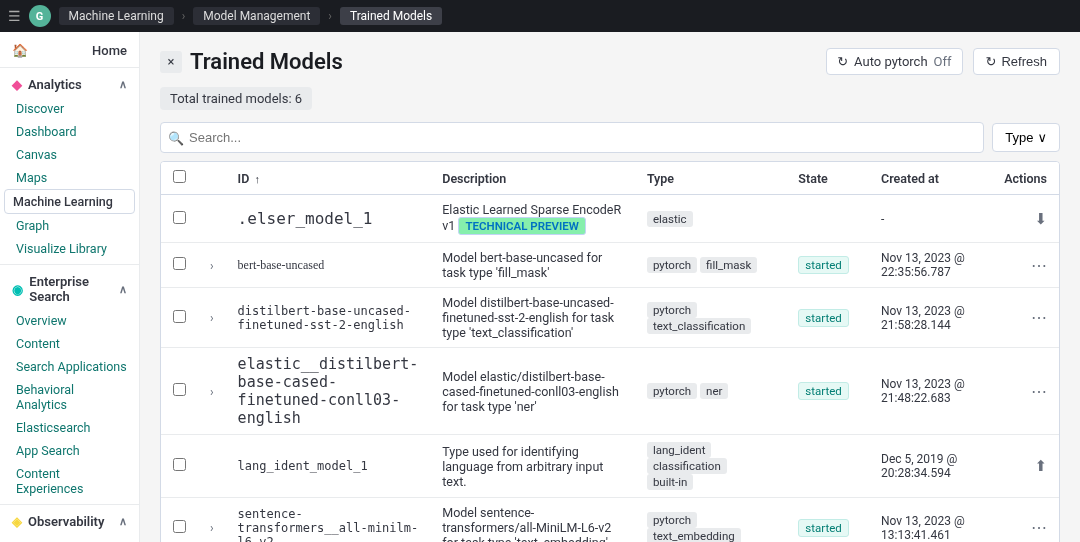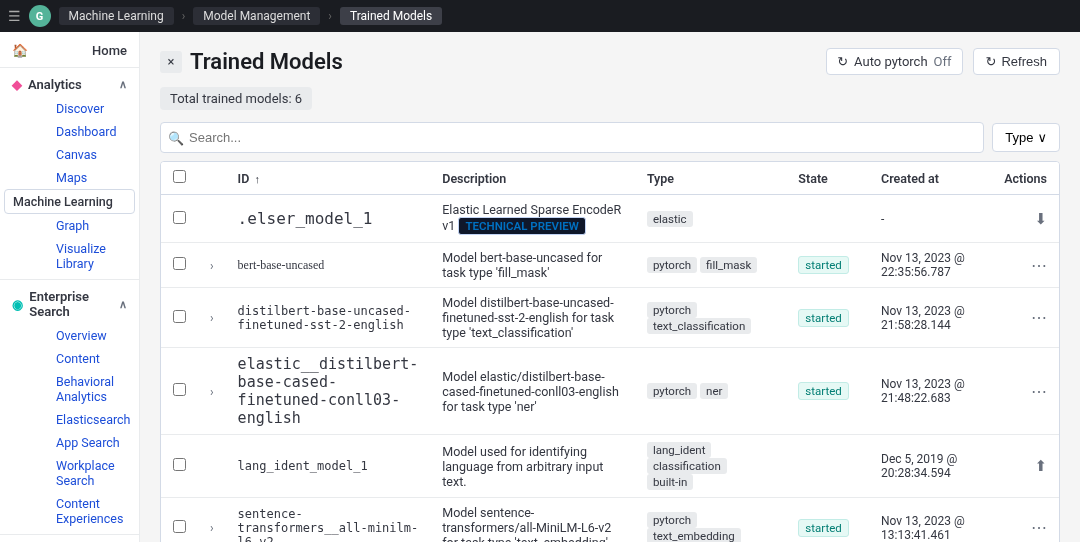--- a/index.html
+++ b/index.html
@@ -14,21 +14,21 @@
     .breadcrumb-sep { color: #666; font-size: 12px; }
 
     
     .main-layout { display: flex; flex: 1; overflow: hidden; }
 
     
     .sidebar { width: 140px; background: #fff; border-right: 1px solid #e9ebed; overflow-y: auto; flex-shrink: 0; padding: 6px 0; }
     .sidebar-item { padding: 5px 12px; cursor: pointer; font-size: 13px; color: #343741; display: flex; align-items: center; justify-content: space-between; }
     .sidebar-item.home { font-weight: 500; }
     .sidebar-section { padding: 5px 12px; font-size: 13px; font-weight: 600; color: #343741; display: flex; align-items: center; justify-content: space-between; cursor: pointer; }
-    .sidebar-sub-item { padding: 4px 12px 4px 16px; cursor: pointer; font-size: 12.5px; color: #1d4ed8; margin-left: 40px; }
+    .sidebar-sub-item { padding: 4px 12px 4px 16px; cursor: pointer; font-size: 12.5px; color: #0f766e; }
     .sidebar-sub-item.active { background: transparent; color: #343741; font-weight: 500; border: 1px solid #d3dae6; border-radius: 4px; margin: 0 4px; padding: 4px 8px; }
     .chevron { font-size: 11px; color: #69707d; }
     .analytics-icon { color: #f04e98; font-size: 13px; }
     .enterprise-icon { color: #00bfb3; font-size: 13px; }
     .observability-icon { color: #f7d73e; font-size: 13px; }
     .divider { height: 1px; background: #e9ebed; margin: 4px 0; }
 
     
     .content { flex: 1; overflow-y: auto; padding: 16px 20px; background: #f5f5f5; }
     .page-header { display: flex; align-items: center; justify-content: space-between; margin-bottom: 12px; }
@@ -59,21 +59,21 @@
     .checkbox-col { width: 28px; }
     .expand-col { width: 24px; }
     .id-col { width: 200px; }
     .desc-col { width: 280px; }
     .type-col { width: 180px; }
     .state-col { width: 90px; }
     .created-col { width: 165px; }
     .actions-col { width: 60px; text-align: right; }
 
     .tag { display: inline-block; background: #e9ebed; border-radius: 3px; padding: 1px 6px; font-size: 11.5px; margin-right: 3px; color: #343741; }
-    .tag.technical-preview { background: #0f172a; color: #0071c2; font-weight: 600; border: 1px solid #c2d4f5; }
+    .tag.technical-preview { background: #86efac; color: #0071c2; font-weight: 600; border: 1px solid #c2d4f5; }
     .tag.started { background: #e6f9f5; color: #017d73; border: 1px solid #c2ece6; }
 
     .chevron-right { color: #69707d; font-size: 12px; cursor: pointer; }
 
     .actions-icon { color: #69707d; cursor: pointer; font-size: 16px; }
     .download-icon { color: #69707d; cursor: pointer; }
 
     
     .close-btn { width: 22px; height: 22px; display: flex; align-items: center; justify-content: center; background: #e9ebed; border-radius: 3px; cursor: pointer; font-size: 13px; margin-right: 8px; flex-shrink: 0; }
 
@@ -119,24 +119,24 @@
 
     <div class="sidebar-section">
       <div style="display:flex;align-items:center;gap:6px;">
         <span class="enterprise-icon">◉</span>
         <span>Enterprise Search</span>
       </div>
       <span class="chevron">∧</span>
     </div>
     <div class="sidebar-sub-item">Overview</div>
     <div class="sidebar-sub-item">Content</div>
+    <div class="sidebar-sub-item">Search Applications</div>
     <div class="sidebar-sub-item">Behavioral Analytics</div>
     <div class="sidebar-sub-item">Elasticsearch</div>
     <div class="sidebar-sub-item">App Search</div>
-    <div class="sidebar-sub-item">Workplace Search</div>
     <div class="sidebar-sub-item">Content Experiences</div>
     <div class="divider"></div>
 
     <div class="sidebar-section">
       <div style="display:flex;align-items:center;gap:6px;">
         <span class="observability-icon">◈</span>
         <span>Observability</span>
       </div>
       <span class="chevron">∧</span>
     </div>
@@ -240,21 +240,21 @@
               <td class="type-col"><span class="tag">pytorch</span><span class="tag">ner</span></td>
               <td class="state-col"><span class="tag started">started</span></td>
               <td class="created-col" style="white-space: pre-line; font-size: 12px;">Nov 13, 2023 @
 21:48:22.683</td>
               <td class="actions-col" style="text-align: right;"><span class="actions-icon">⋯</span></td>
             </tr>
             <tr>
               <td class="checkbox-col"><input type="checkbox" style=""></td>
               <td class="expand-col"></td>
               <td class="id-col" style="font-family: monospace; font-size: 12px;">lang_ident_model_1</td>
-              <td class="desc-col">Model used for identifying language from arbitrary input text.</td>
+              <td class="desc-col">Type used for identifying language from arbitrary input text.</td>
               <td class="type-col"><span class="tag">lang_ident</span><span class="tag">classification</span><span class="tag">built-in</span></td>
               <td class="state-col"></td>
               <td class="created-col" style="white-space: pre-line; font-size: 12px;">Dec 5, 2019 @ 20:28:34.594</td>
               <td class="actions-col" style="text-align: right;"><span class="download-icon" style="font-size:15px;cursor:pointer;">⬆</span></td>
             </tr>
             <tr>
               <td class="checkbox-col"><input type="checkbox" style=""></td>
               <td class="expand-col"><span class="chevron-right">›</span></td>
               <td class="id-col" style="font-family: monospace; font-size: 12px;">sentence-transformers__all-minilm-l6-v2</td>
               <td class="desc-col">Model sentence-transformers/all-MiniLM-L6-v2 for task type 'text_embedding'</td>

